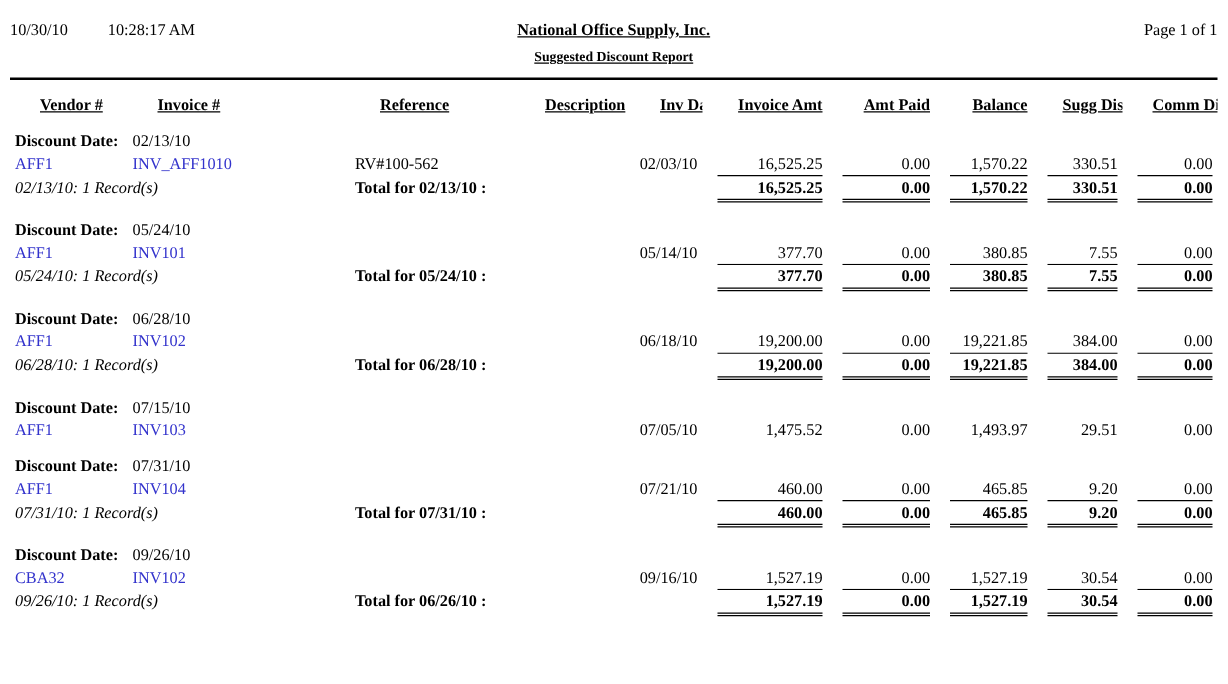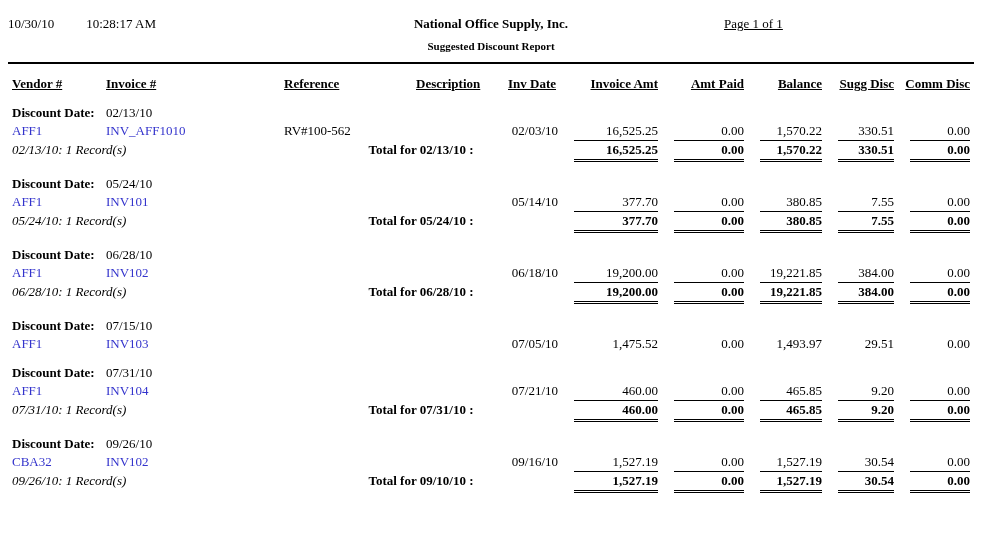--- a/index.html
+++ b/index.html
@@ -7,43 +7,43 @@
   body {
     font-family: "Liberation Serif", "DejaVu Serif", serif;
     font-size: 13px;
     color: #000;
   }
   .page { width: 982px; height: 510px; padding: 8px 8px 0 8px; overflow: hidden; }
 
   
   .report-header { display: flex; align-items: flex-start; margin-top: 6px; }
   .rh-left { width: 250px; }
-  .rh-center { flex: 1; text-align: center; }
-  .rh-right { width: 250px; text-align: left; text-decoration: underline; }
+  .rh-center { flex: 1; text-align: center; text-decoration: underline; }
+  .rh-right { width: 250px; text-align: right; }
   .rh-line { line-height: 20px; white-space: nowrap; }
   .rh-time { margin-left: 32px; }
   .company-name { font-weight: bold; line-height: 20px; }
   .report-title { font-weight: bold; font-size: 11px; line-height: 24px; }
   .top-rule { border-top: 2px solid #000; margin-top: 4px; }
 
   
   table { width: 966px; border-collapse: collapse; table-layout: fixed; margin-top: 4px; }
   td, th { padding: 1px 4px; vertical-align: baseline; overflow: hidden; white-space: nowrap; }
   th { text-align: left; font-weight: bold; padding-top: 8px; }
   th.num { text-align: right; }
-  th .u { text-decoration: underline; }
+  th .u { text-decoration: underline; margin-left: 20px; }
   td.num { text-align: right; }
 
   .group-head td { padding-top: 12px; margin-left: 31px; }
   .gd-label { font-weight: bold; }
 
   .link { color: #3333cc; cursor: pointer; }
 
   .total-row .rec { font-style: italic; }
-  .total-row .tlabel { font-weight: bold; text-align: center; }
+  .total-row .tlabel { font-weight: bold; text-align: left; }
   .total-row td.num { padding-top: 0; padding-bottom: 2px; font-weight: bold; }
   .tot {
     margin-left: 8px;
     border-top: 1px solid #000;
     border-bottom: 3px double #000;
     padding: 1px 0 1px 0;
     text-align: right;
   }
   .report-total td { padding-top: 28px; }
 </style>
@@ -269,21 +269,21 @@
       <td></td>
       <td class="num">09/16/10</td>
       <td class="num">1,527.19</td>
       <td class="num">0.00</td>
       <td class="num">1,527.19</td>
       <td class="num">30.54</td>
       <td class="num">0.00</td>
     </tr>
     <tr class="total-row">
       <td colspan="2" class="rec">09/26/10: 1 Record(s)</td>
-      <td colspan="3" class="tlabel">Total for 09/10/10 :</td>
+      <td colspan="3" class="tlabel">Total for 06/26/10 :</td>
       <td class="num">
             <div class="tot">1,527.19</div>
           </td>
       <td class="num">
             <div class="tot">0.00</div>
           </td>
       <td class="num">
             <div class="tot">1,527.19</div>
           </td>
       <td class="num">

